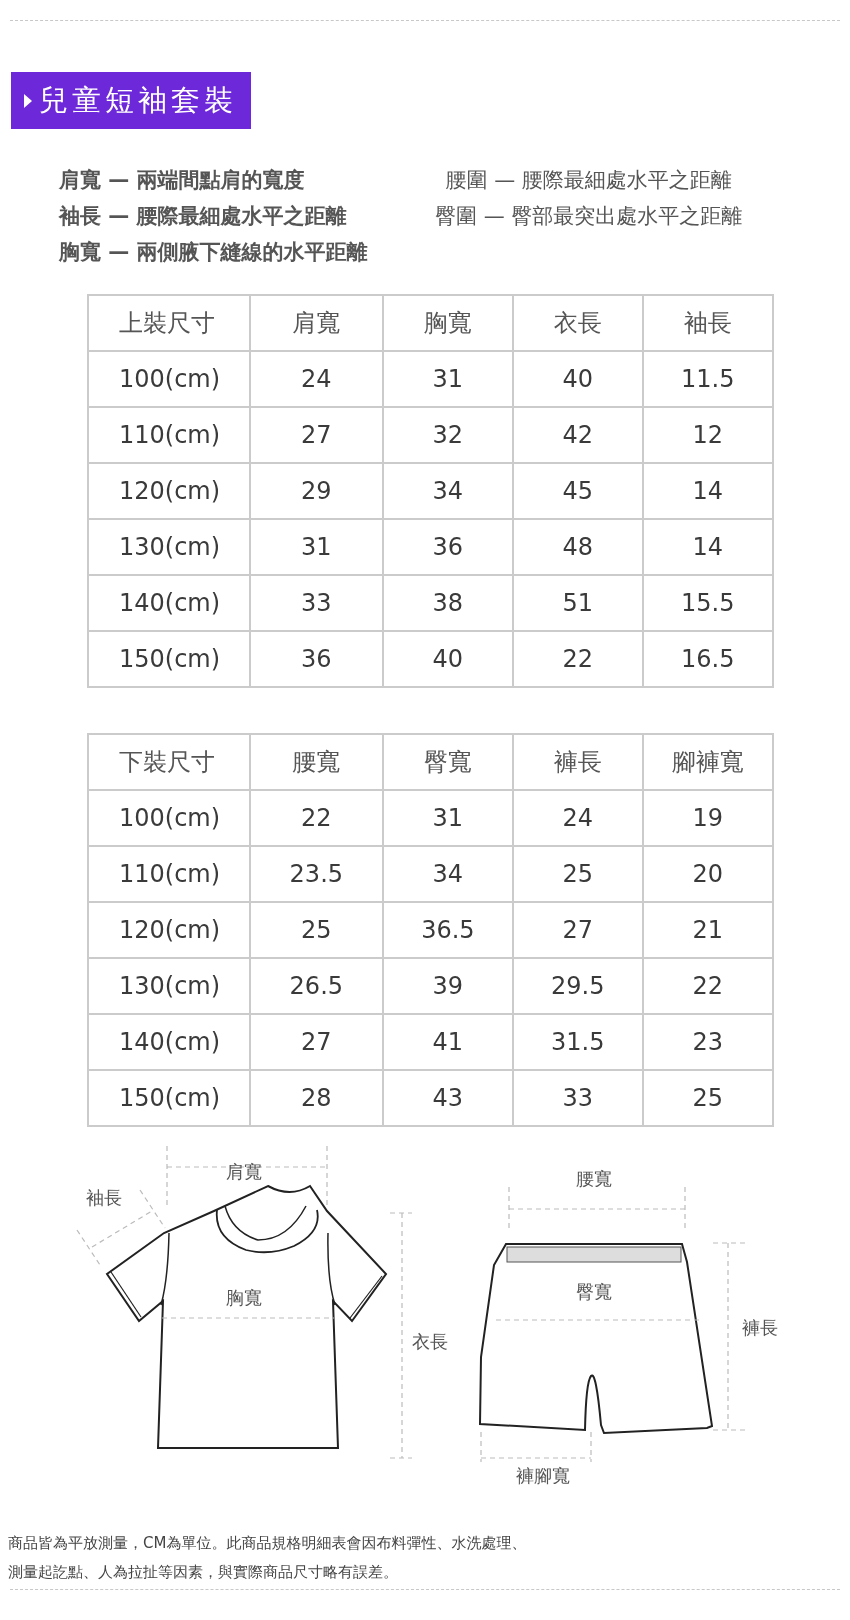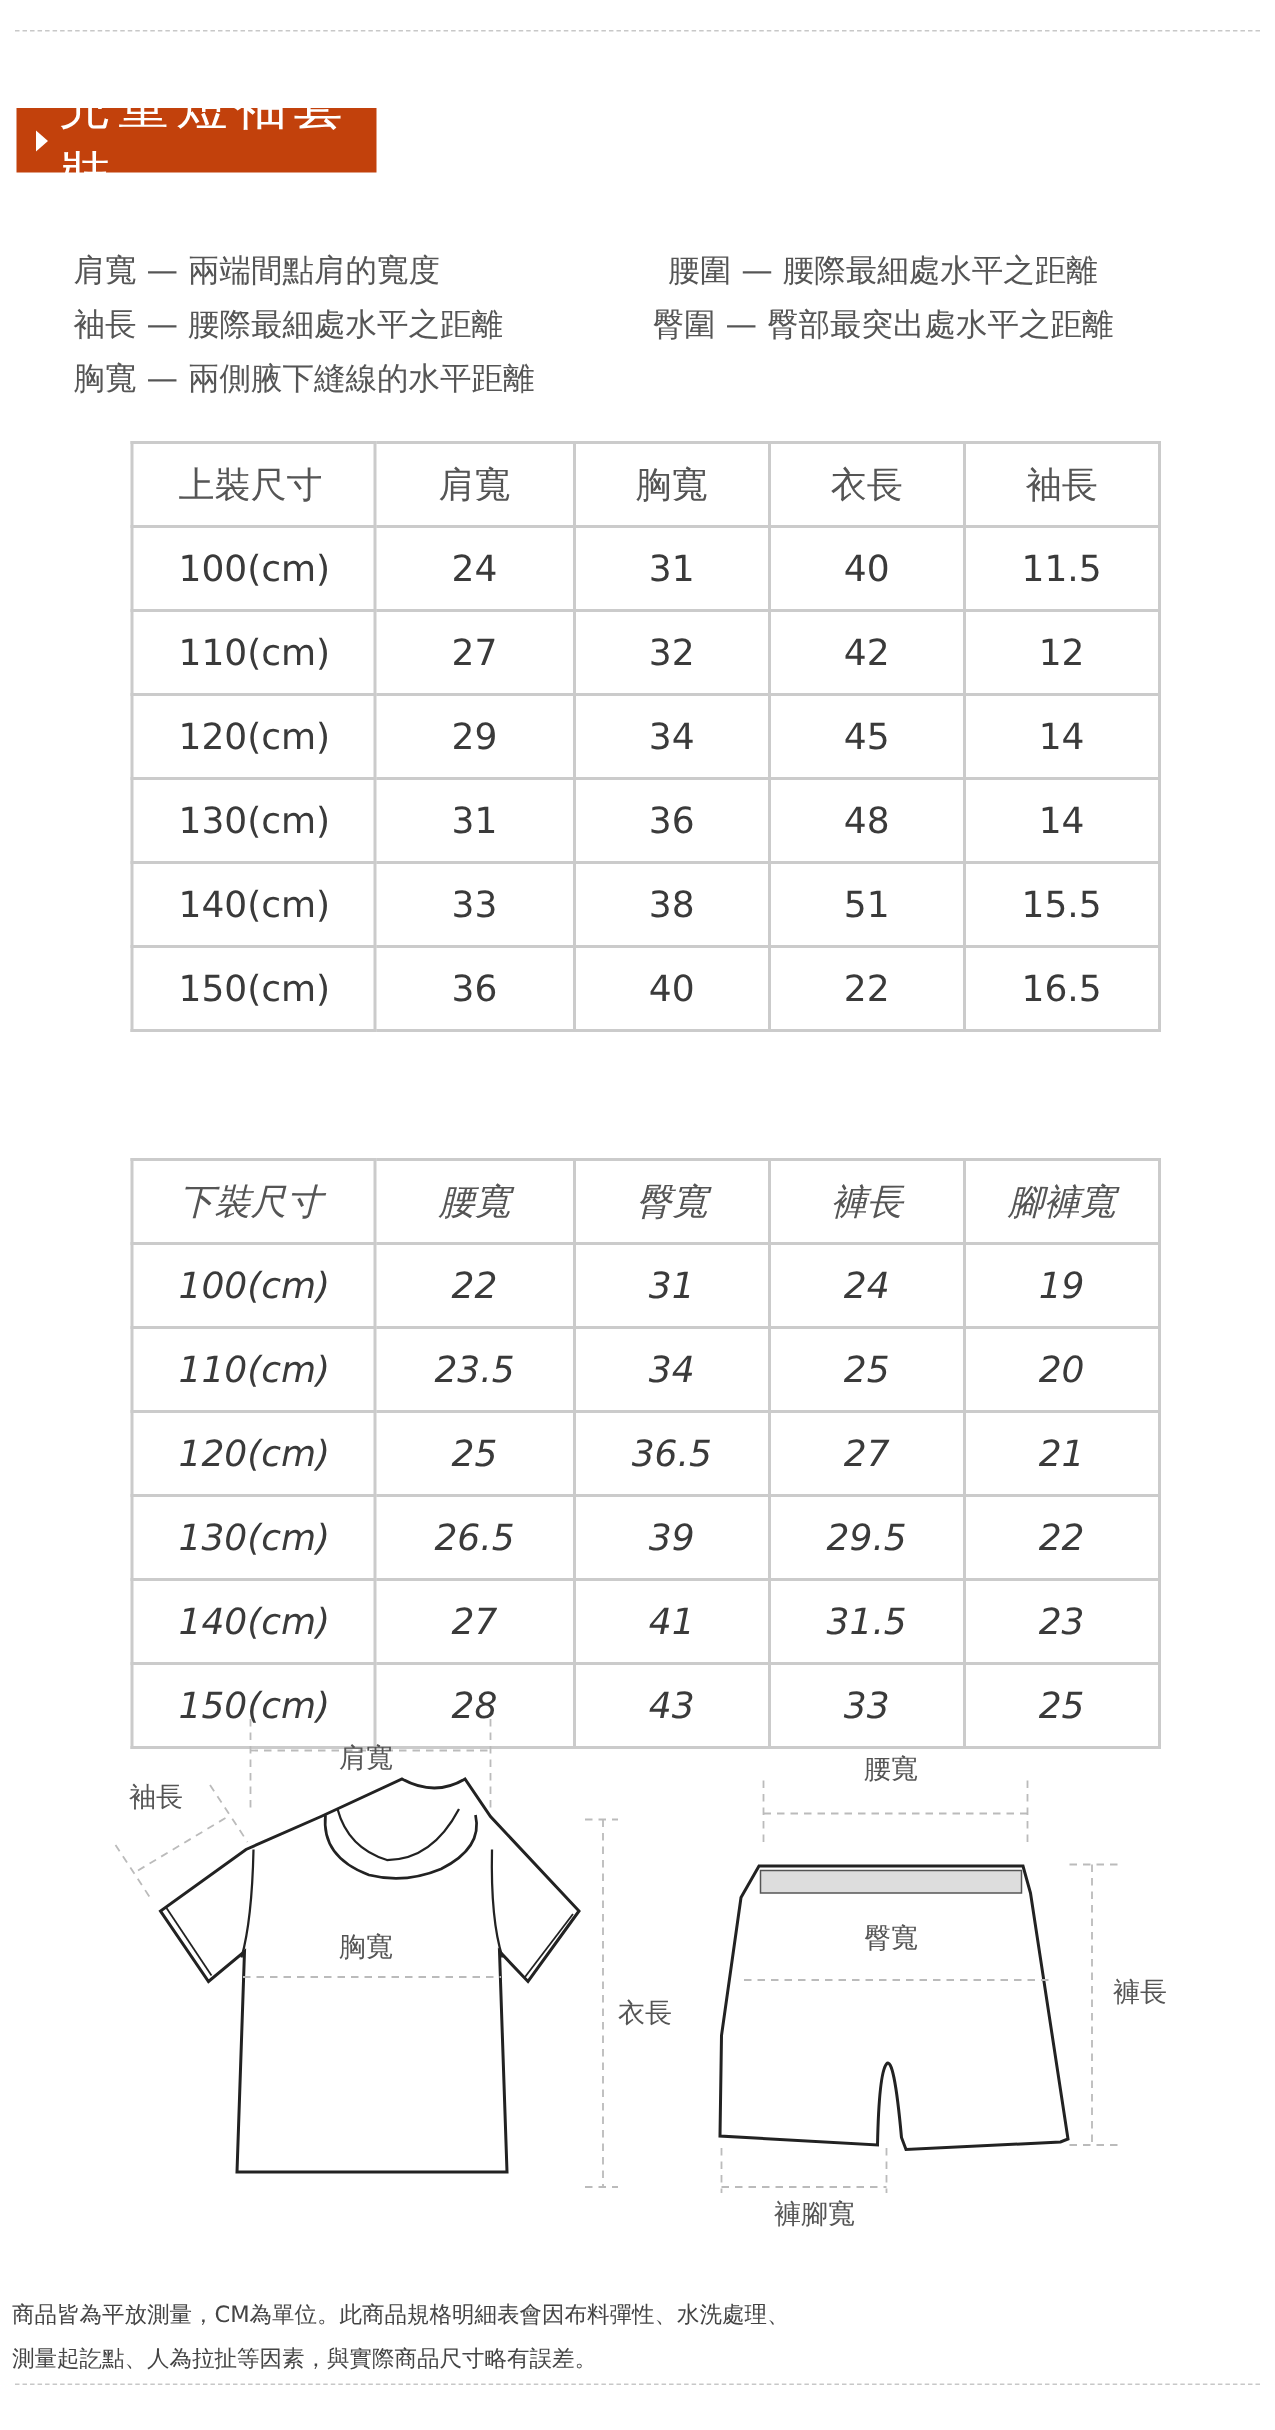--- a/index.html
+++ b/index.html
@@ -1,20 +1,20 @@
 <!DOCTYPE html>
 <html><head>
 <meta charset="utf-8">
 <style>
   html, body { margin:0; padding:0; background:#ffffff; }
   body { width:850px; height:1620px; position:relative; overflow:hidden;
          font-family:"DejaVu Sans", "Liberation Sans", sans-serif; color:#444; }
   .dash-line { position:absolute; left:10px; right:10px; height:0; border-top:1px dashed #c8c8c8; }
-  .title-bar { position:absolute; left:11px; top:72px; width:240px; height:43px; background:#c2410c;
-               color:#fff; display:flex; align-items:center; font-size:35px; letter-spacing:4px; }
+  .title-bar { position:absolute; left:11px; top:72px; width:240px; height:57px; background:#6d28d9;
+               color:#fff; display:flex; align-items:center; font-size:29px; letter-spacing:4px; }
   .title-bar .arrow { width:0; height:0; border-top:7px solid transparent; border-bottom:7px solid transparent;
                border-left:8px solid #fff; margin:0 7px 0 13px; }
   .defs { position:absolute; font-size:21px; color:#555; line-height:36px; }
   table.size { position:absolute; left:87px; width:687px; border-collapse:collapse; table-layout:fixed; }
   table.size td { border:2px solid #cbcbcb; text-align:center; font-size:24px; color:#3a3a3a; height:54px; padding:0; }
   table.size td:first-child { text-align:left; padding-left:30px; }
   table.size tr.head td { color:#555; }
   .lbl { position:absolute; font-size:18px; color:#555; }
   .note { position:absolute; left:8px; font-size:15px; color:#444; line-height:29px; }
   svg.diagram { position:absolute; left:0; top:1110px; }
@@ -22,21 +22,21 @@
 </head>
 <body>
 
 <div class="dash-line" style="top:20px;"></div>
 
 <div class="title-bar">
   <span class="arrow"></span>
   <span>兒童短袖套裝</span>
 </div>
 
-<div class="defs" style="left:49px; top:162px;">
+<div class="defs" style="left:59px; top:162px;font-weight:bold;">
   <div>肩寬 — 兩端間點肩的寬度</div>
   <div>袖長 — 腰際最細處水平之距離</div>
   <div>胸寬 — 兩側腋下縫線的水平距離</div>
 </div>
 <div class="defs" style="left:435px; top:162px;text-align:center;">
   <div>腰圍 — 腰際最細處水平之距離</div>
   <div>臀圍 — 臀部最突出處水平之距離</div>
 </div>
 
 <table class="size" style="top:294px;">
@@ -93,21 +93,21 @@
   <tr>
     <td>150(cm)</td>
     <td>36</td>
     <td>40</td>
     <td>22</td>
     <td>16.5</td>
   </tr>
 </tbody>
   </table>
 
-<table class="size" style="top:772px;font-style:italic;">
+<table class="size" style="top:733px;">
   <colgroup>
       <col style="width:154px">
       <col style="width:126px">
       <col style="width:124px">
       <col style="width:123px">
       <col style="width:124px">
     </colgroup>
   <tbody>
       <tr class="head">
     <td>下裝尺寸</td>

